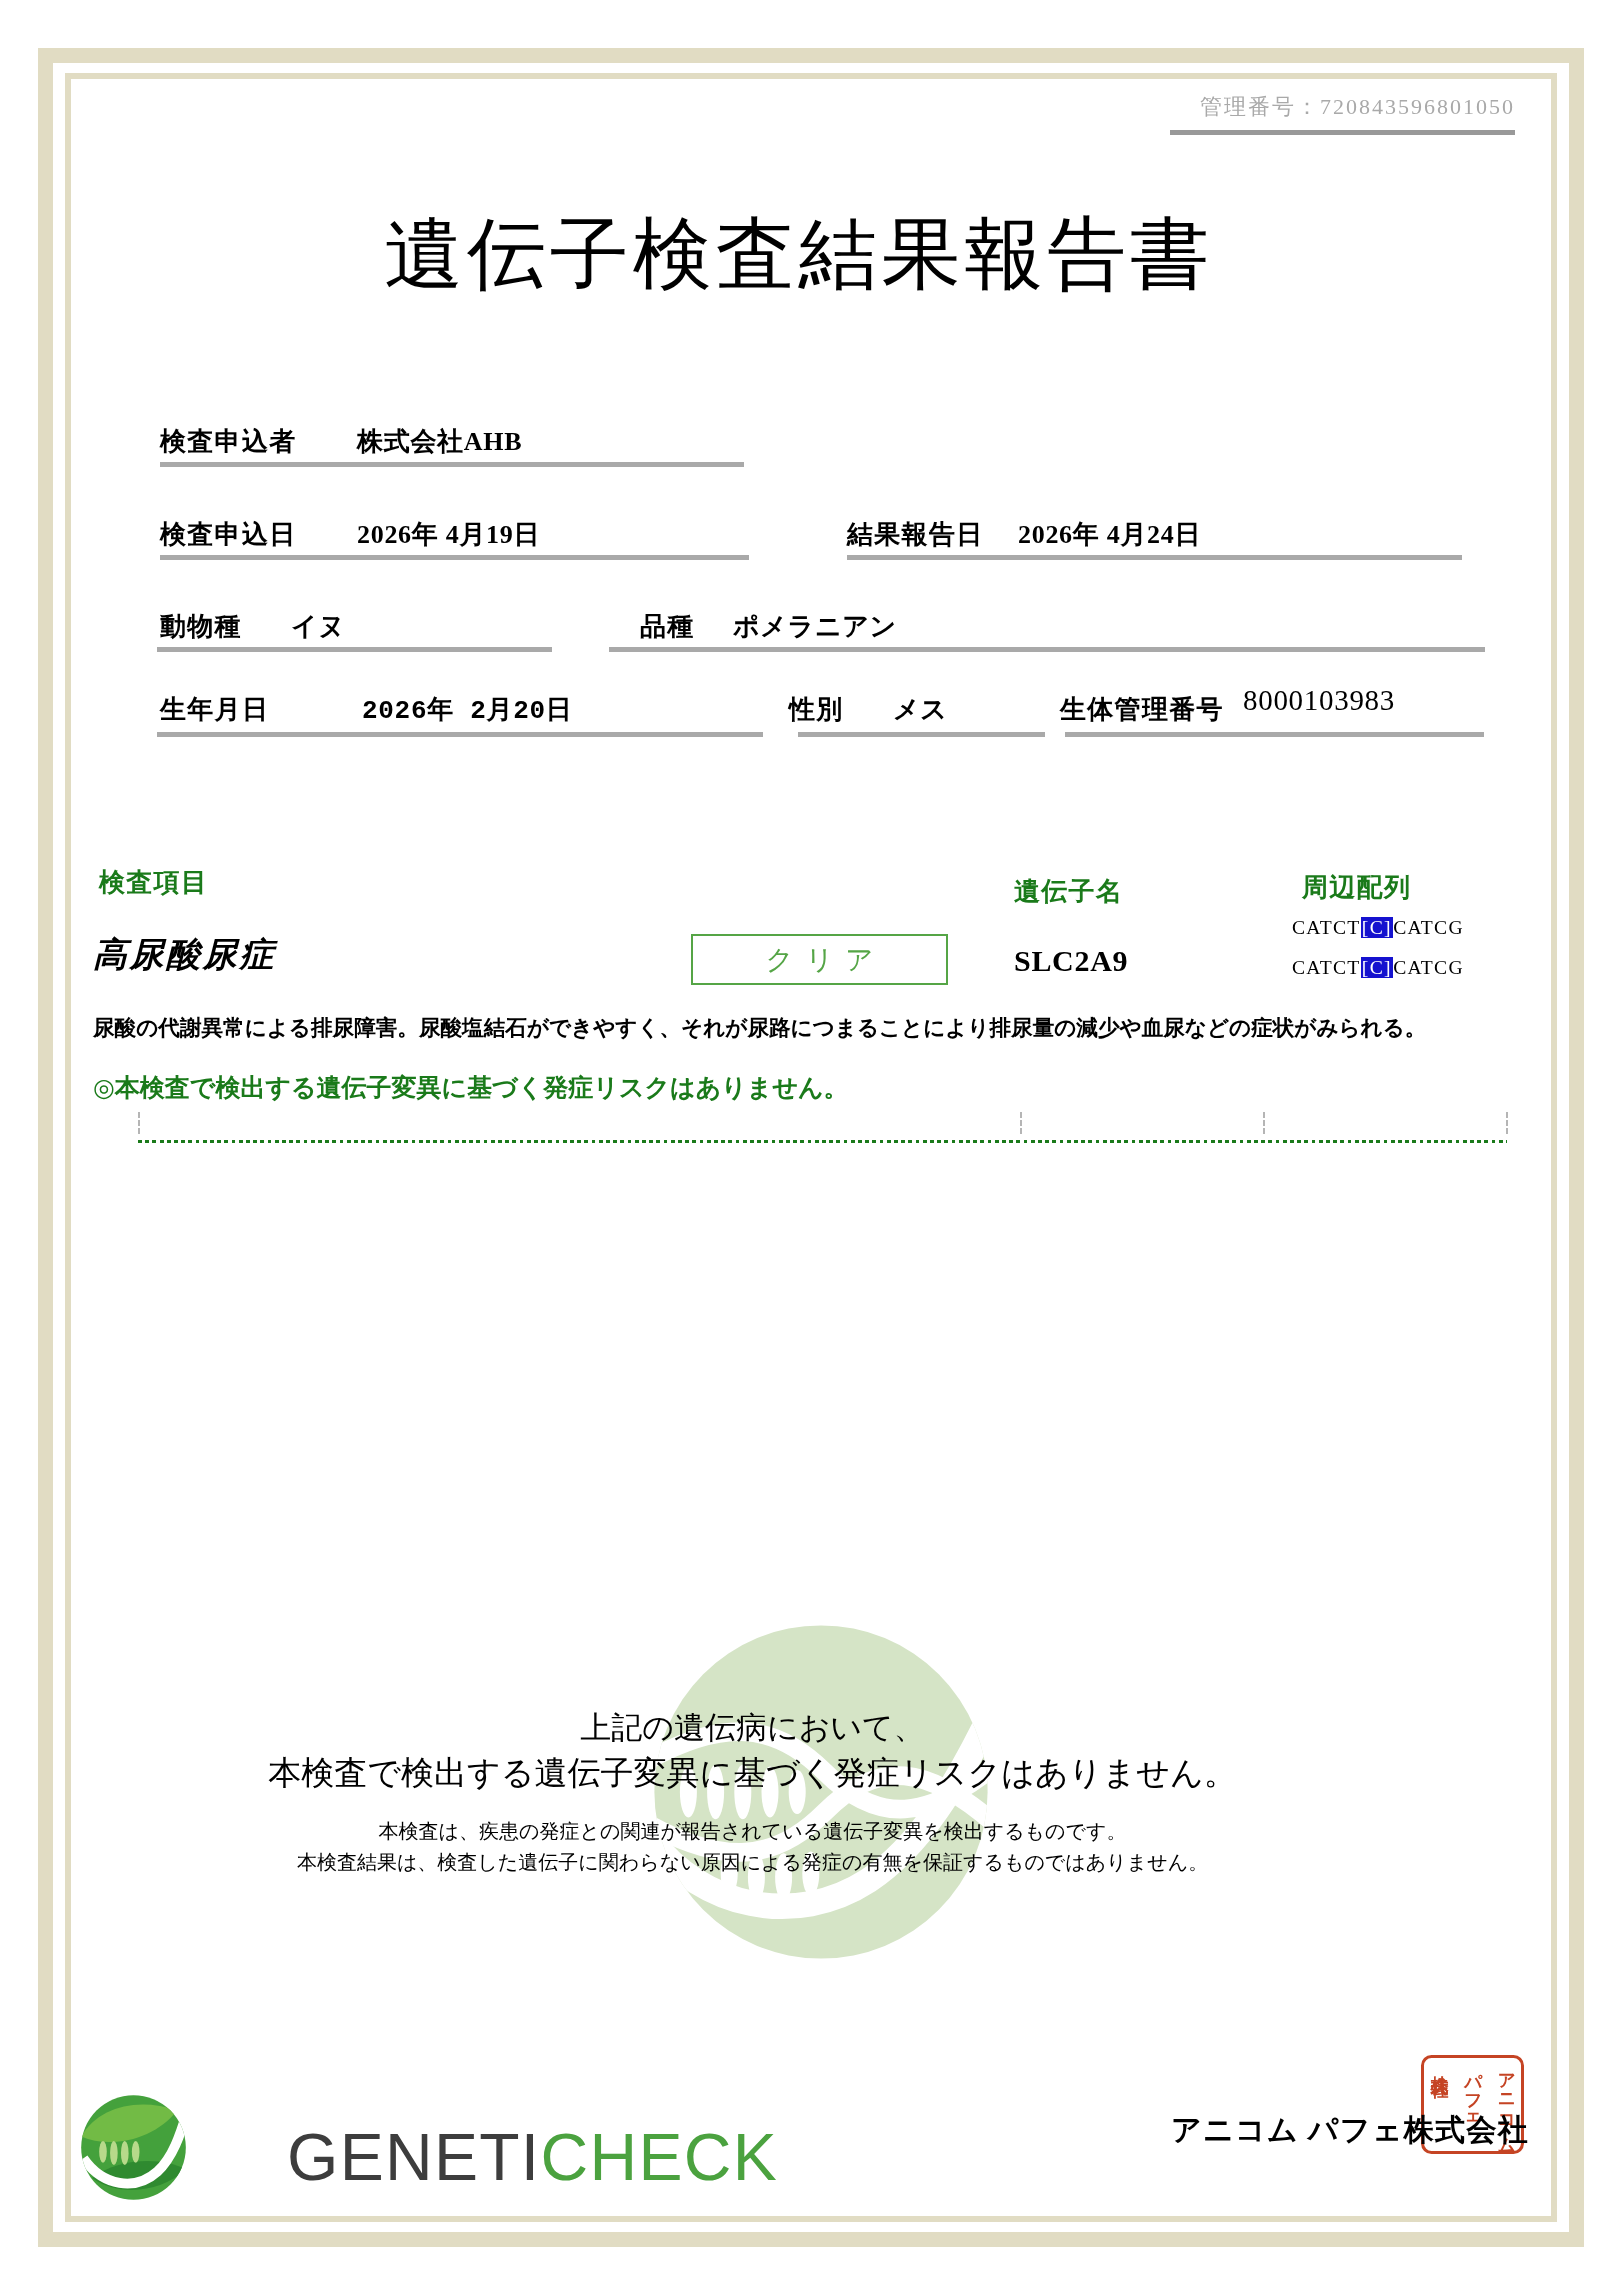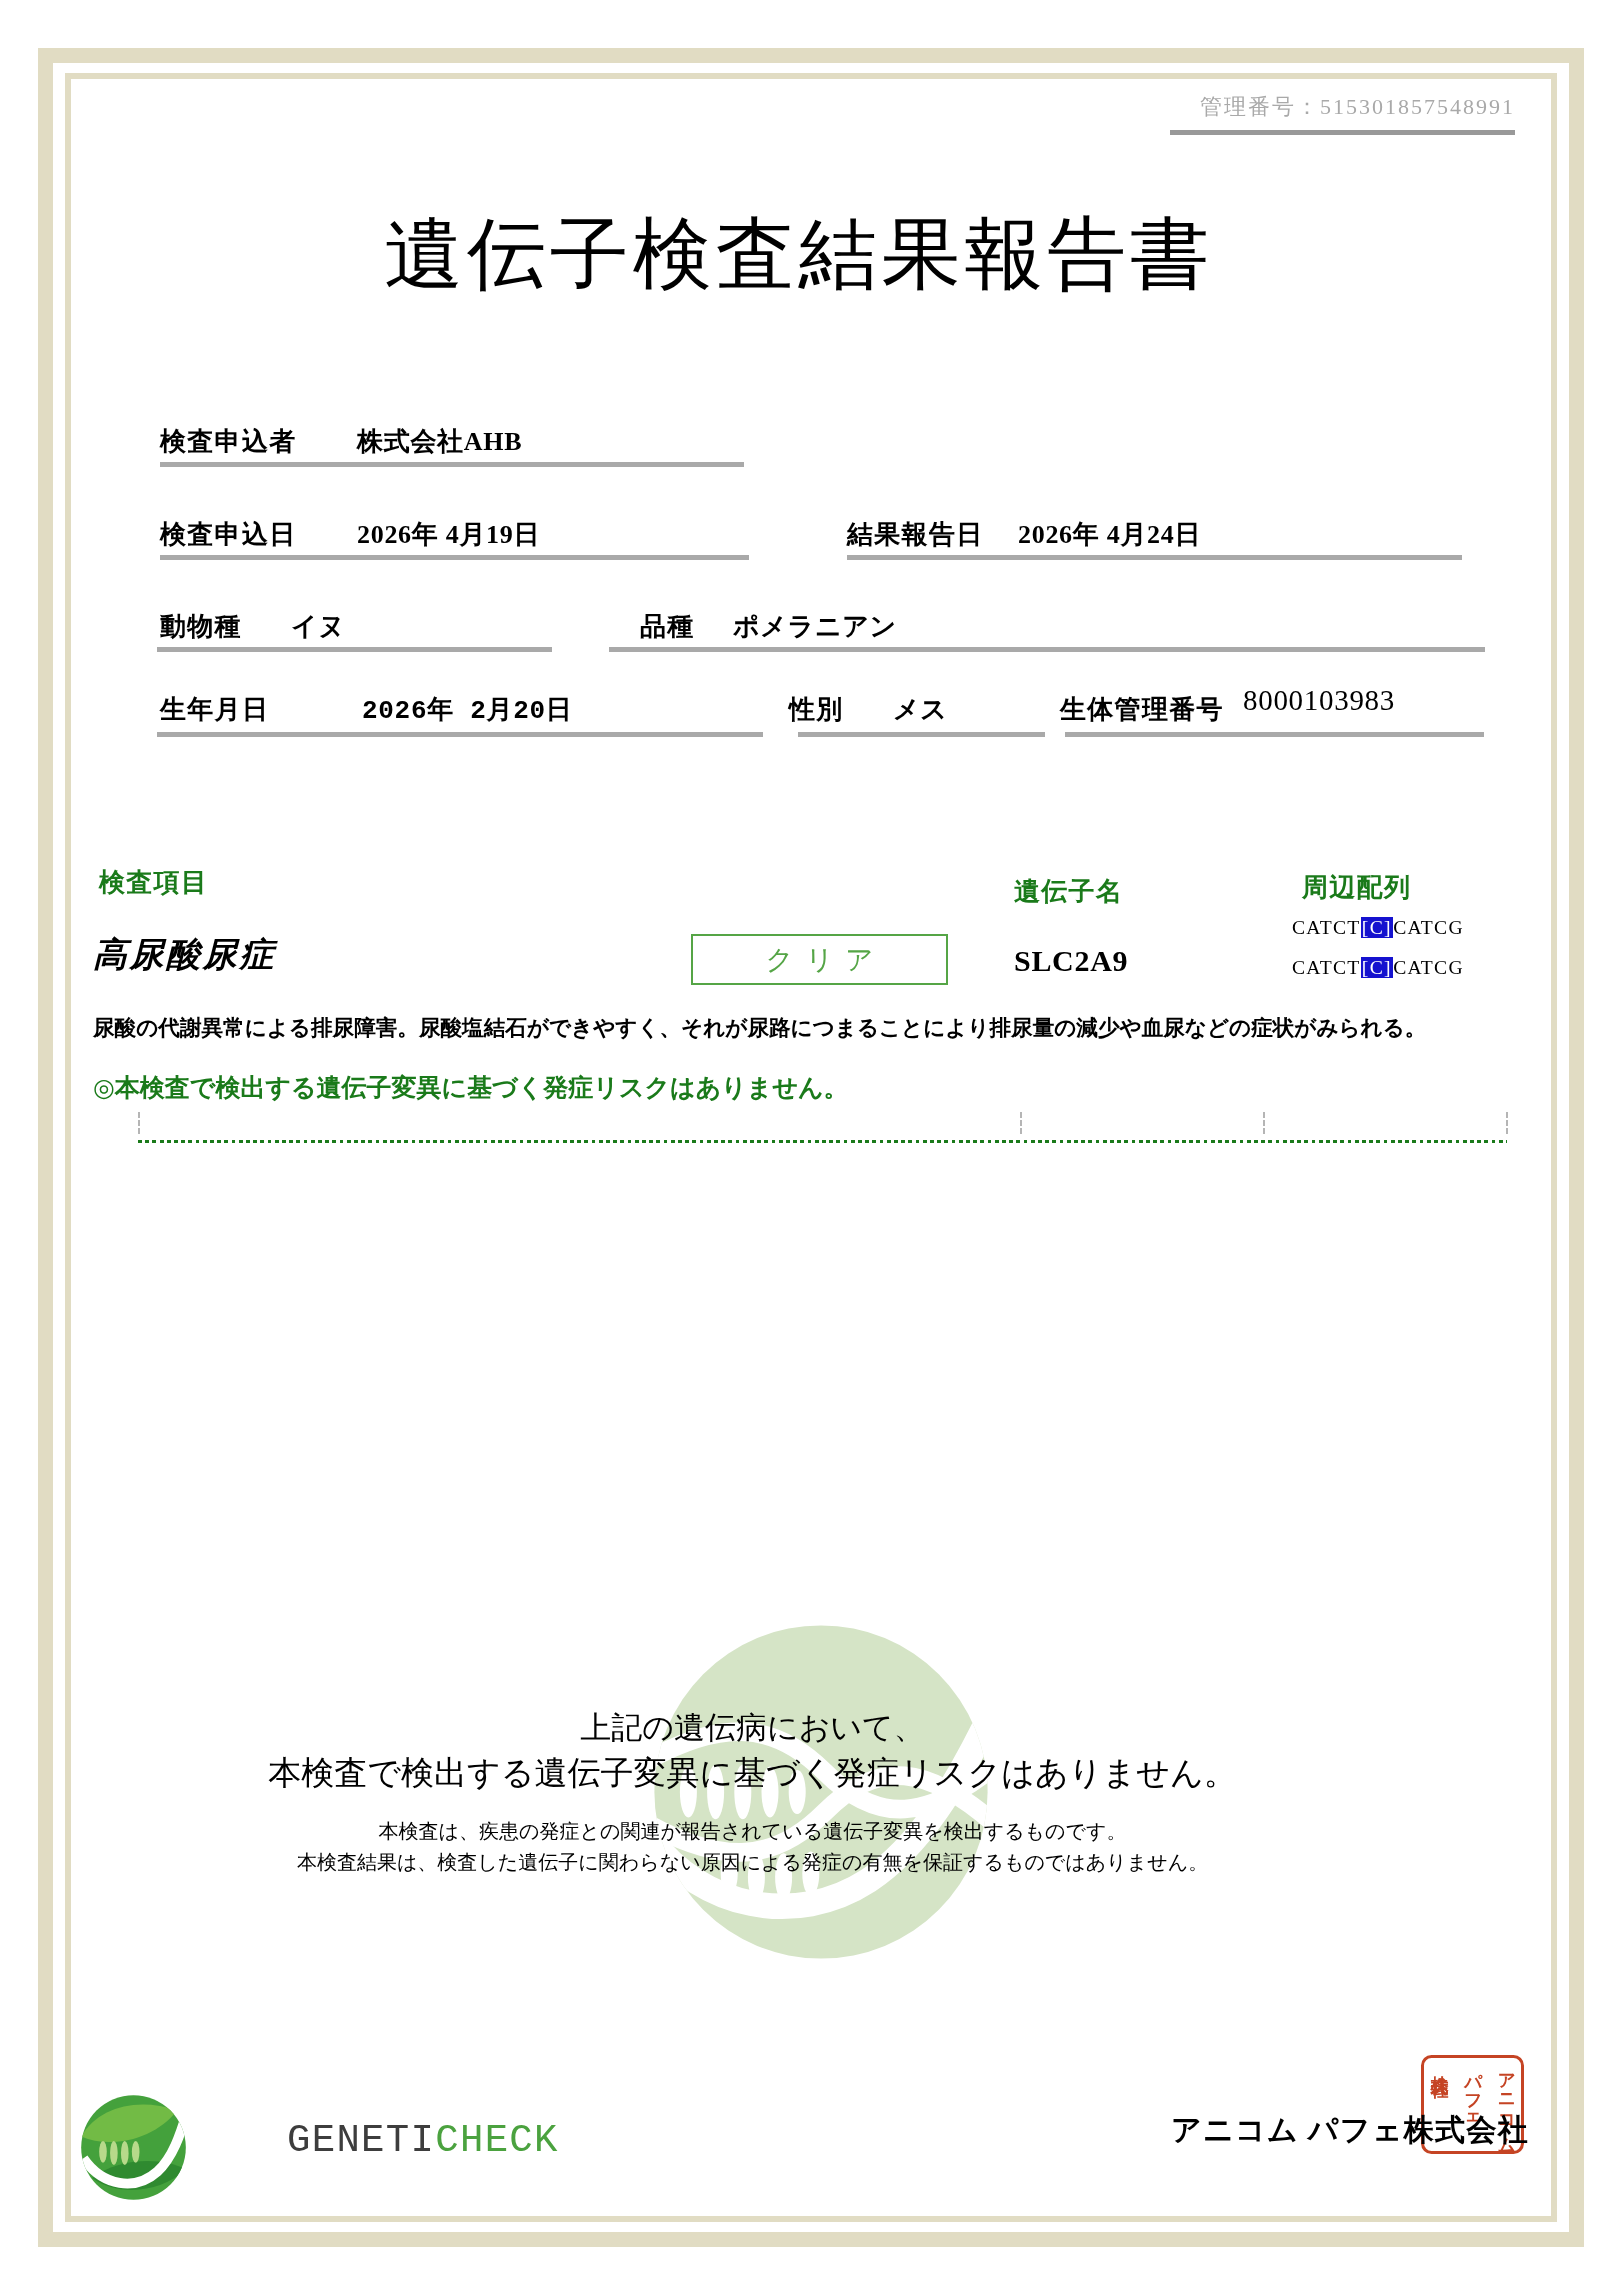--- a/index.html
+++ b/index.html
@@ -36,42 +36,42 @@
 
   .vdash{width:0;height:22px;border-left:2px dashed #b5b5b5;}
   .gdots{height:2.6px;background:repeating-linear-gradient(90deg,#1a7a1a 0 3.9px,transparent 3.9px 7.2px);}
 
   .sum-wrap{left:0;width:1505px;text-align:center;
             font-family:"Liberation Sans","DejaVu Sans",sans-serif;color:#000;}
   .sum-line1{font-size:31px;}
   .sum-line2{font-size:33px;}
   .sum-note{font-size:20px;}
 
-  .logo-text{font-family:Liberation Mono, monospace;font-size:39px;
+  .logo-text{font-family:Liberation Sans, sans-serif;font-size:66px;
              letter-spacing:1.3px;white-space:nowrap;}
   .logo-text .p1{color:#3d3d3d;}
   .logo-text .p2{color:#4ba23f;}
 
   .company{font-size:30px;font-weight:bold;color:#000;letter-spacing:1.3px;white-space:nowrap;z-index:3;}
   .seal{border:3.9px solid #c54424;border-radius:10.5px;box-sizing:border-box;z-index:2;
         display:flex;flex-direction:row-reverse;justify-content:space-between;
         padding:2.6px 5.2px;background:transparent;}
   .seal-col{writing-mode:vertical-rl;text-orientation:upright;color:#c54424;
             font-size:17.7px;font-weight:bold;line-height:1.1;letter-spacing:1.3px;}
 </style>
 </head>
 <body>
 
 <div class="page">
 
   <div class="frame-outer"></div>
   <div class="frame-inner"></div>
 
   <div class="abs mgmt" style="left:851px;top:92px;width:664px;">
-    <span>管理番号：</span><span>515301857548991</span>
+    <span>管理番号：</span><span>720843596801050</span>
   </div>
   <div class="abs mgmt-bar" style="left:1170px;top:130px;width:345px;"></div>
 
   <div class="abs doc-title" style="top:202px;">遺伝子検査結果報告書</div>
 
   <div class="abs flabel" style="left:160px;top:424px;">検査申込者</div>
   <div class="abs fvalue" style="left:357px;top:424px;">株式会社AHB</div>
   <div class="abs fbar" style="left:160px;top:462px;width:584px;"></div>
 
   <div class="abs flabel" style="left:160px;top:517px;">検査申込日</div>

